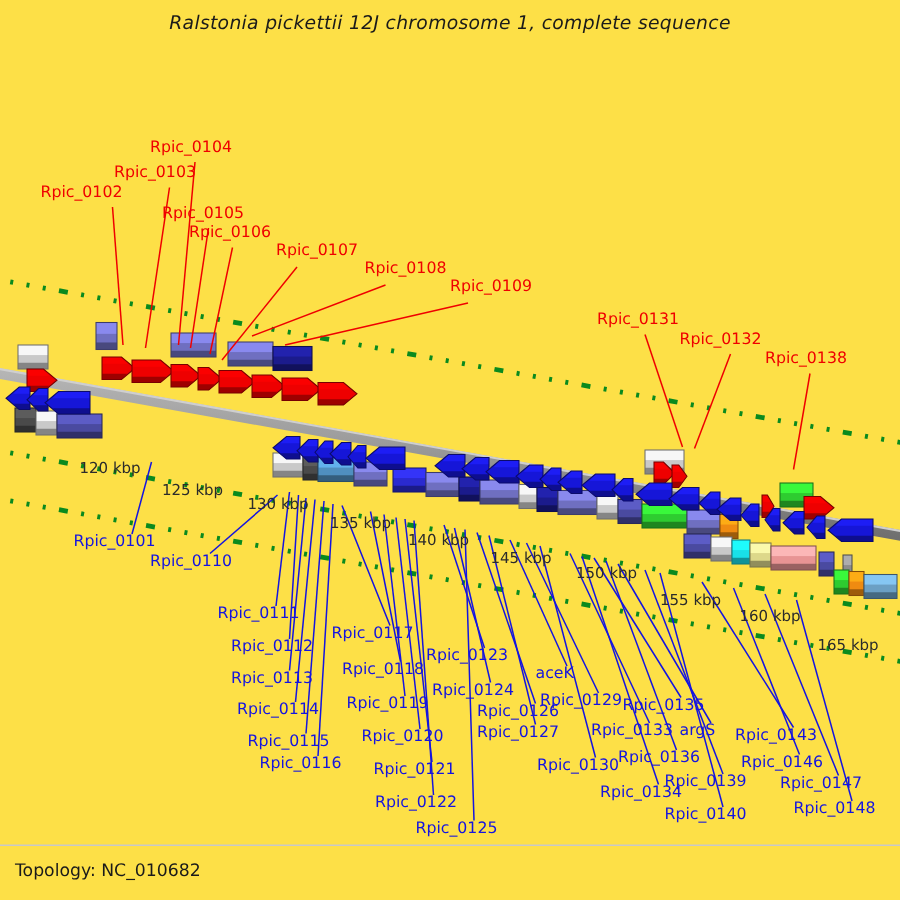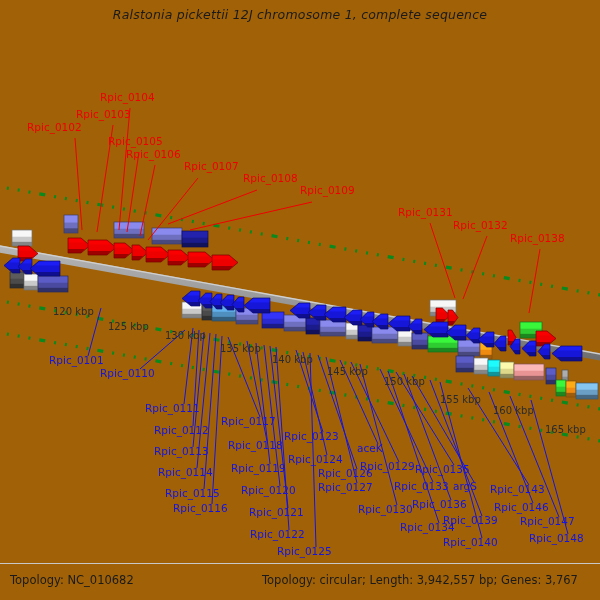--- a/index.html
+++ b/index.html
@@ -1,19 +1,19 @@
 <!DOCTYPE html>
 <html><head>
 <meta charset="utf-8">
 <style>
   html,body{margin:0;padding:0;background:#ffffff;}
   body{width:600px;height:600px;overflow:hidden;
        font-family:"DejaVu Sans","Liberation Sans",sans-serif;
        -webkit-font-smoothing:antialiased;}
-  #stage{position:relative;width:600px;height:600px;background:#a16207;}
+  #stage{position:relative;width:600px;height:600px;background:#fde047;}
 
   
   #title{
     position:absolute;left:0;top:7px;width:600px;text-align:center;
     font-family:"DejaVu Sans","Liberation Sans",sans-serif;
     font-style:italic;font-size:12.5px;color:#1a1a1a;letter-spacing:.2px;
     white-space:nowrap;
   }
 
   
@@ -626,15 +626,14 @@
         <text x="327" y="375" class="lbl-scale">145 kbp</text>
         <text x="384" y="385" class="lbl-scale">150 kbp</text>
         <text x="440" y="403" class="lbl-scale">155 kbp</text>
         <text x="493" y="414" class="lbl-scale">160 kbp</text>
         <text x="545" y="433" class="lbl-scale">165 kbp</text>
       </g>
   </svg>
 
   <div id="footer-rule"></div>
   <div class="foot" id="foot-accession">Topology: NC_010682</div>
-  <div class="foot" id="foot-stats">Topology: circular; Length: 3,942,557 bp; Genes: 3,767</div>
 
 </div>
 
 </body></html>

